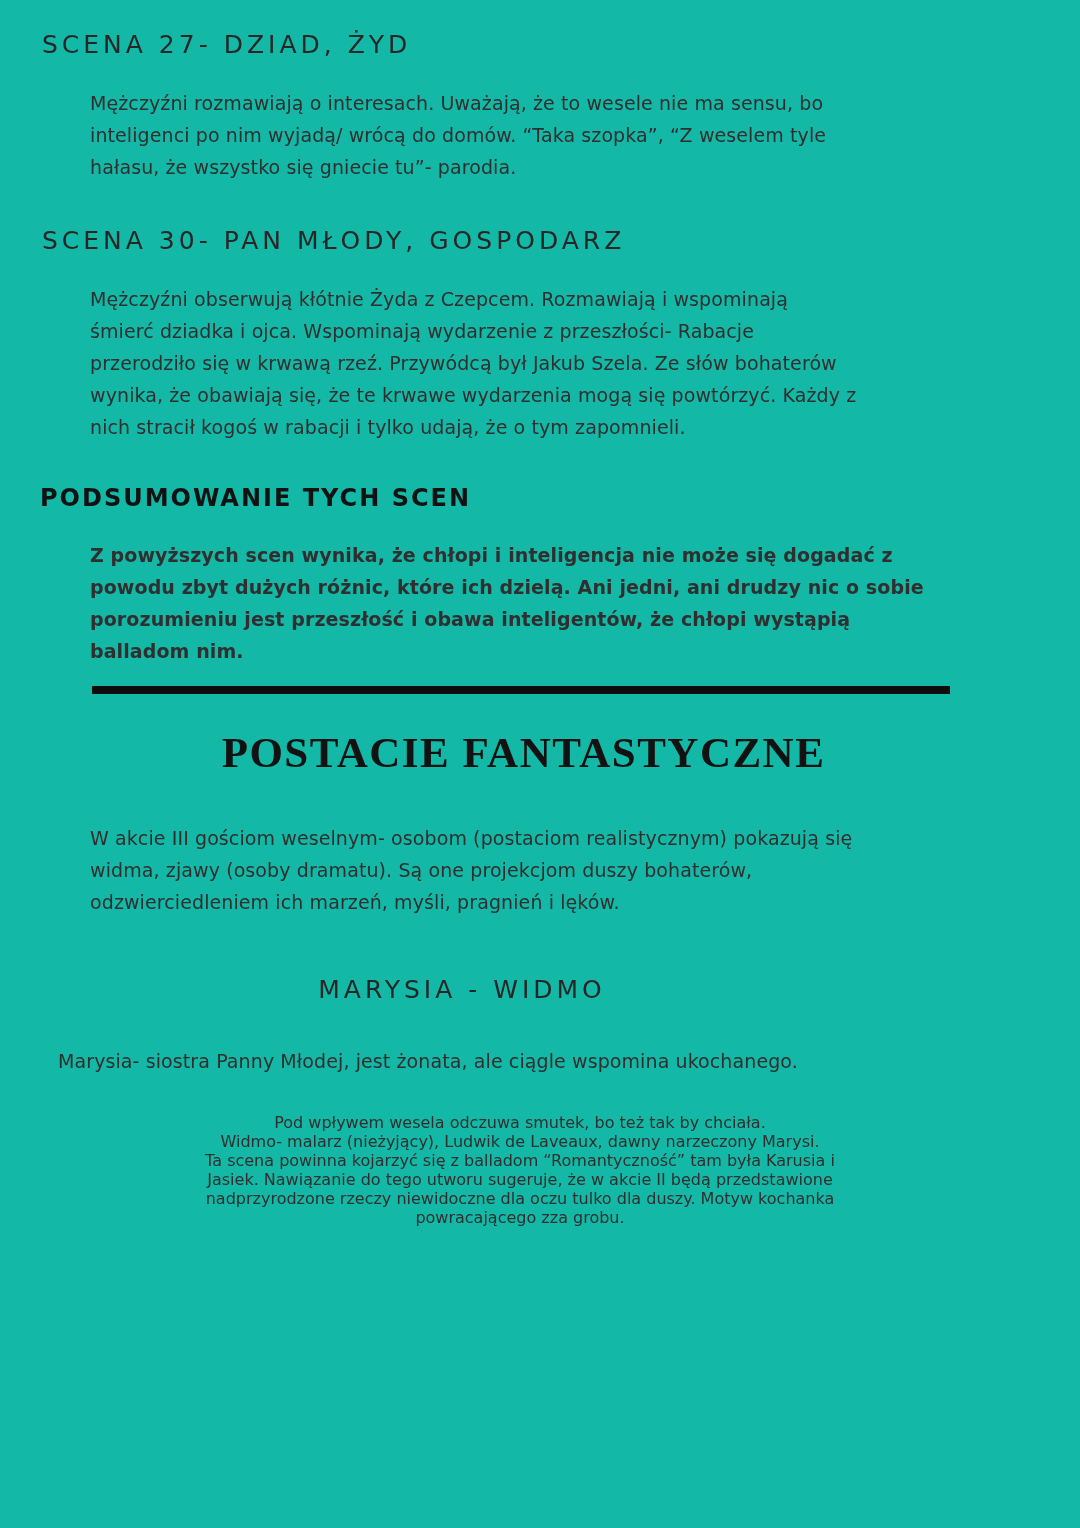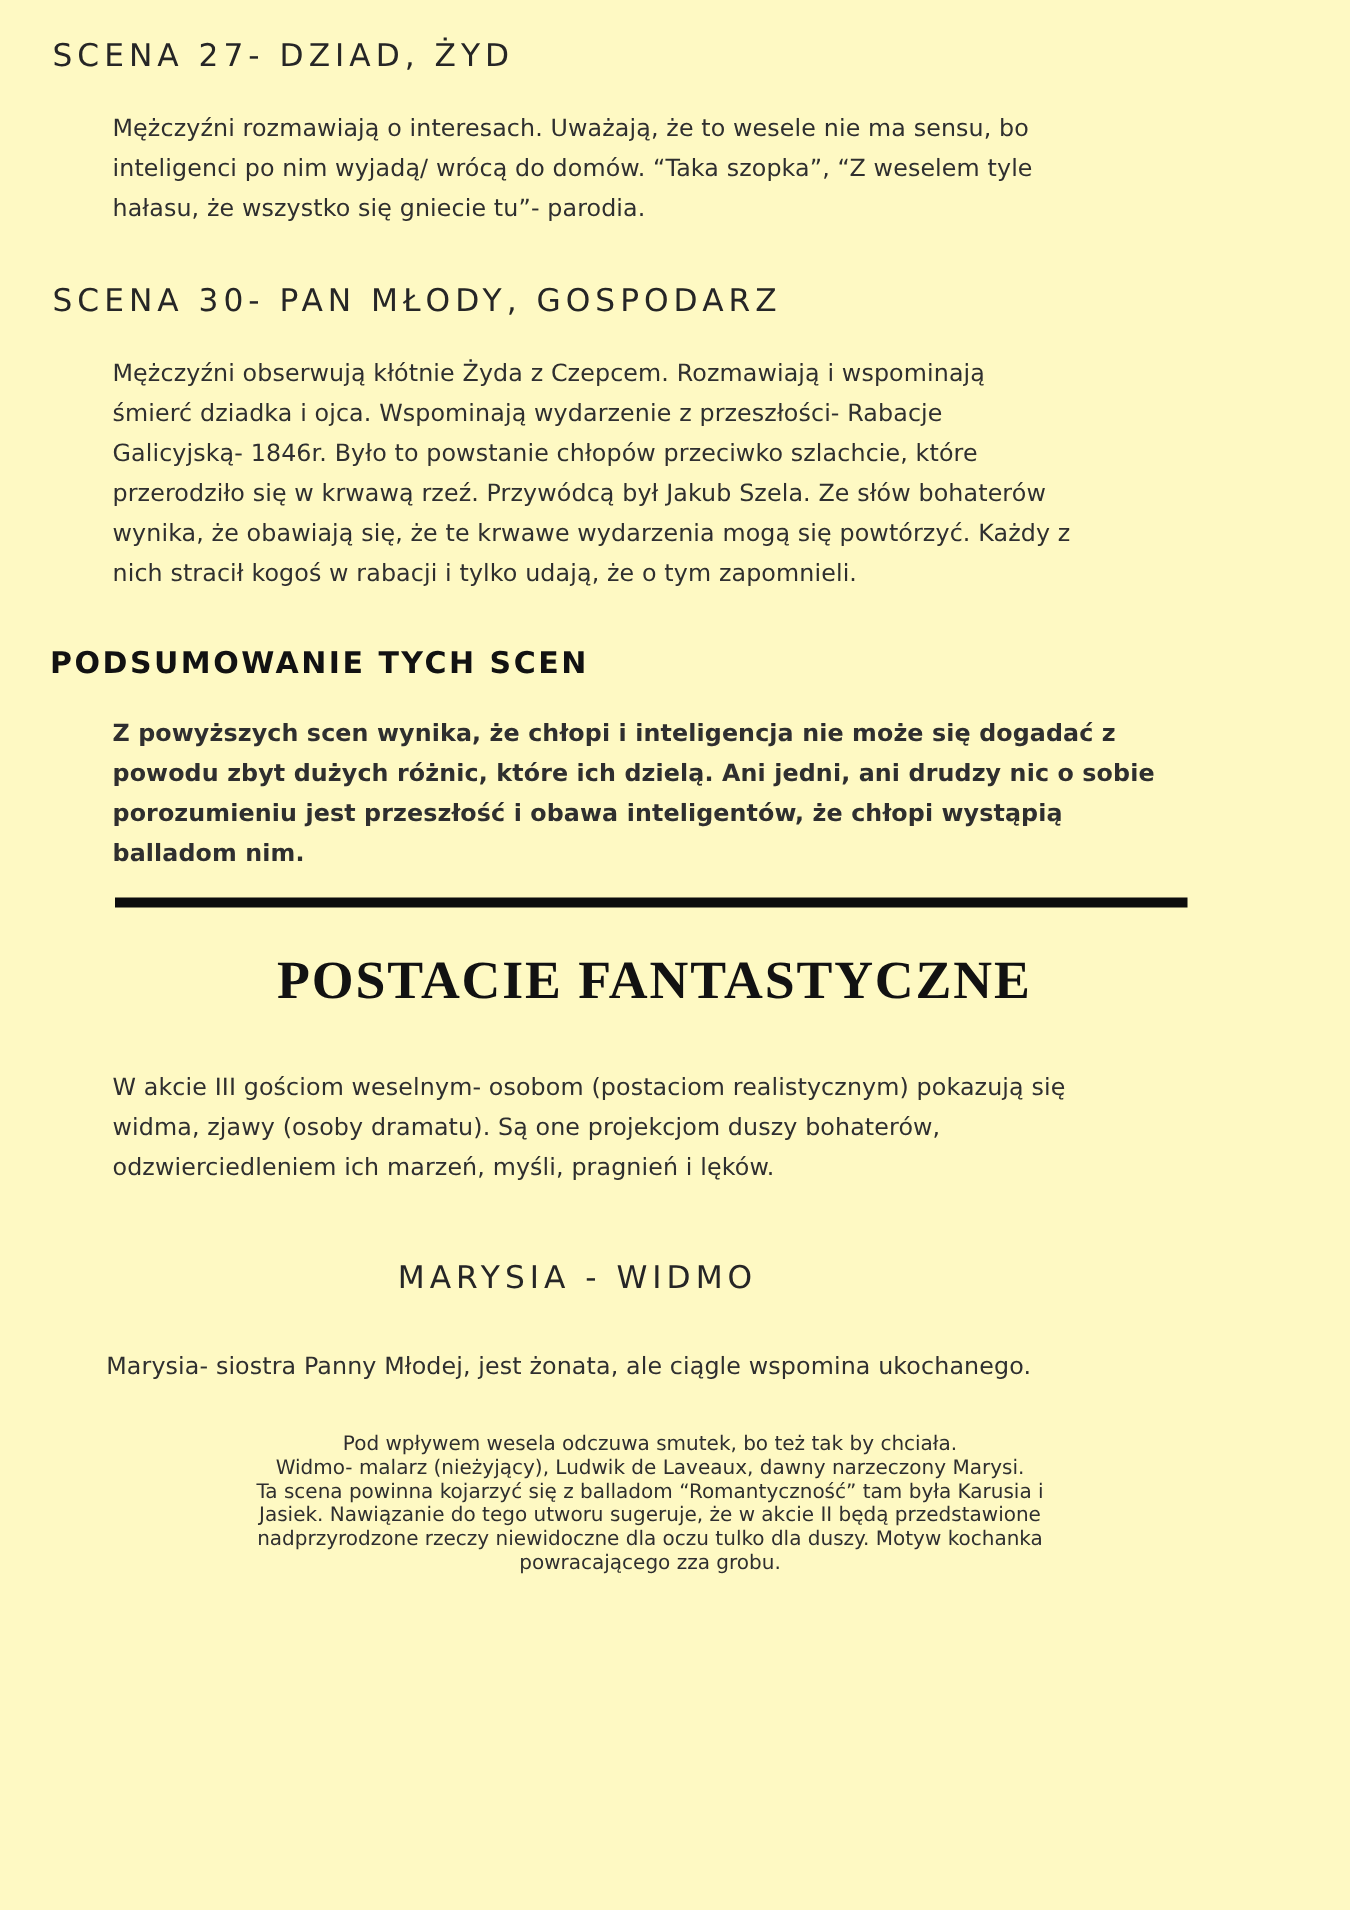--- a/index.html
+++ b/index.html
@@ -4,21 +4,21 @@
 <style>
   html, body {
     margin: 0;
     padding: 0;
     background: #ffffff;
   }
   .page {
     position: relative;
     width: 1080px;
     height: 1528px;
-    background: #fef9c3;
+    background: #14b8a6;
     overflow: hidden;
     box-sizing: border-box;
     padding-top: 30px;
     font-family: "DejaVu Sans", sans-serif;
     color: #2f2f2f;
   }
   .scene-title {
     margin: 0 0 0 42px;
     font-size: 25px;
     font-weight: 400;
@@ -69,21 +69,21 @@
     margin: 57px 0 0 4px;
     padding-right: 160px;
     text-align: center;
     font-size: 25px;
     font-weight: 400;
     letter-spacing: 4px;
     line-height: 30px;
     color: #262626;
   }
   .lead {
-    margin: 40px 0 0 85px;
+    margin: 40px 0 0 58px;
     font-size: 19px;
     letter-spacing: 0.1px;
   }
   .center-block {
     margin: 36px 0 0 0;
     padding: 0 60px 0 20px;
   }
   .center-block .tline {
     text-align: center;
     white-space: nowrap;
@@ -100,21 +100,20 @@
       <div class="tline">Mężczyźni rozmawiają o interesach. Uważają, że to wesele nie ma sensu, bo</div>
       <div class="tline">inteligenci po nim wyjadą/ wrócą do domów. “Taka szopka”, “Z weselem tyle</div>
       <div class="tline">hałasu, że wszystko się gniecie tu”- parodia.</div>
     </div>
 
   <h2 class="scene-title" id="title-scene-30">SCENA 30- PAN MŁODY, GOSPODARZ</h2>
 
   <div class="para" id="para-scene-30">
       <div class="tline">Mężczyźni obserwują kłótnie Żyda z Czepcem. Rozmawiają i wspominają</div>
       <div class="tline">śmierć dziadka i ojca. Wspominają wydarzenie z przeszłości- Rabacje</div>
-      <div class="tline">Galicyjską- 1846r. Było to powstanie chłopów przeciwko szlachcie, które</div>
       <div class="tline">przerodziło się w krwawą rzeź. Przywódcą był Jakub Szela. Ze słów bohaterów</div>
       <div class="tline">wynika, że obawiają się, że te krwawe wydarzenia mogą się powtórzyć. Każdy z</div>
       <div class="tline">nich stracił kogoś w rabacji i tylko udają, że o tym zapomnieli.</div>
     </div>
 
   <h2 class="sum-title" id="title-summary">PODSUMOWANIE TYCH SCEN</h2>
 
   <div class="para" id="para-summary">
       <div class="tline">Z powyższych scen wynika, że chłopi i inteligencja nie może się dogadać z</div>
       <div class="tline">powodu zbyt dużych różnic, które ich dzielą. Ani jedni, ani drudzy nic o sobie</div>

